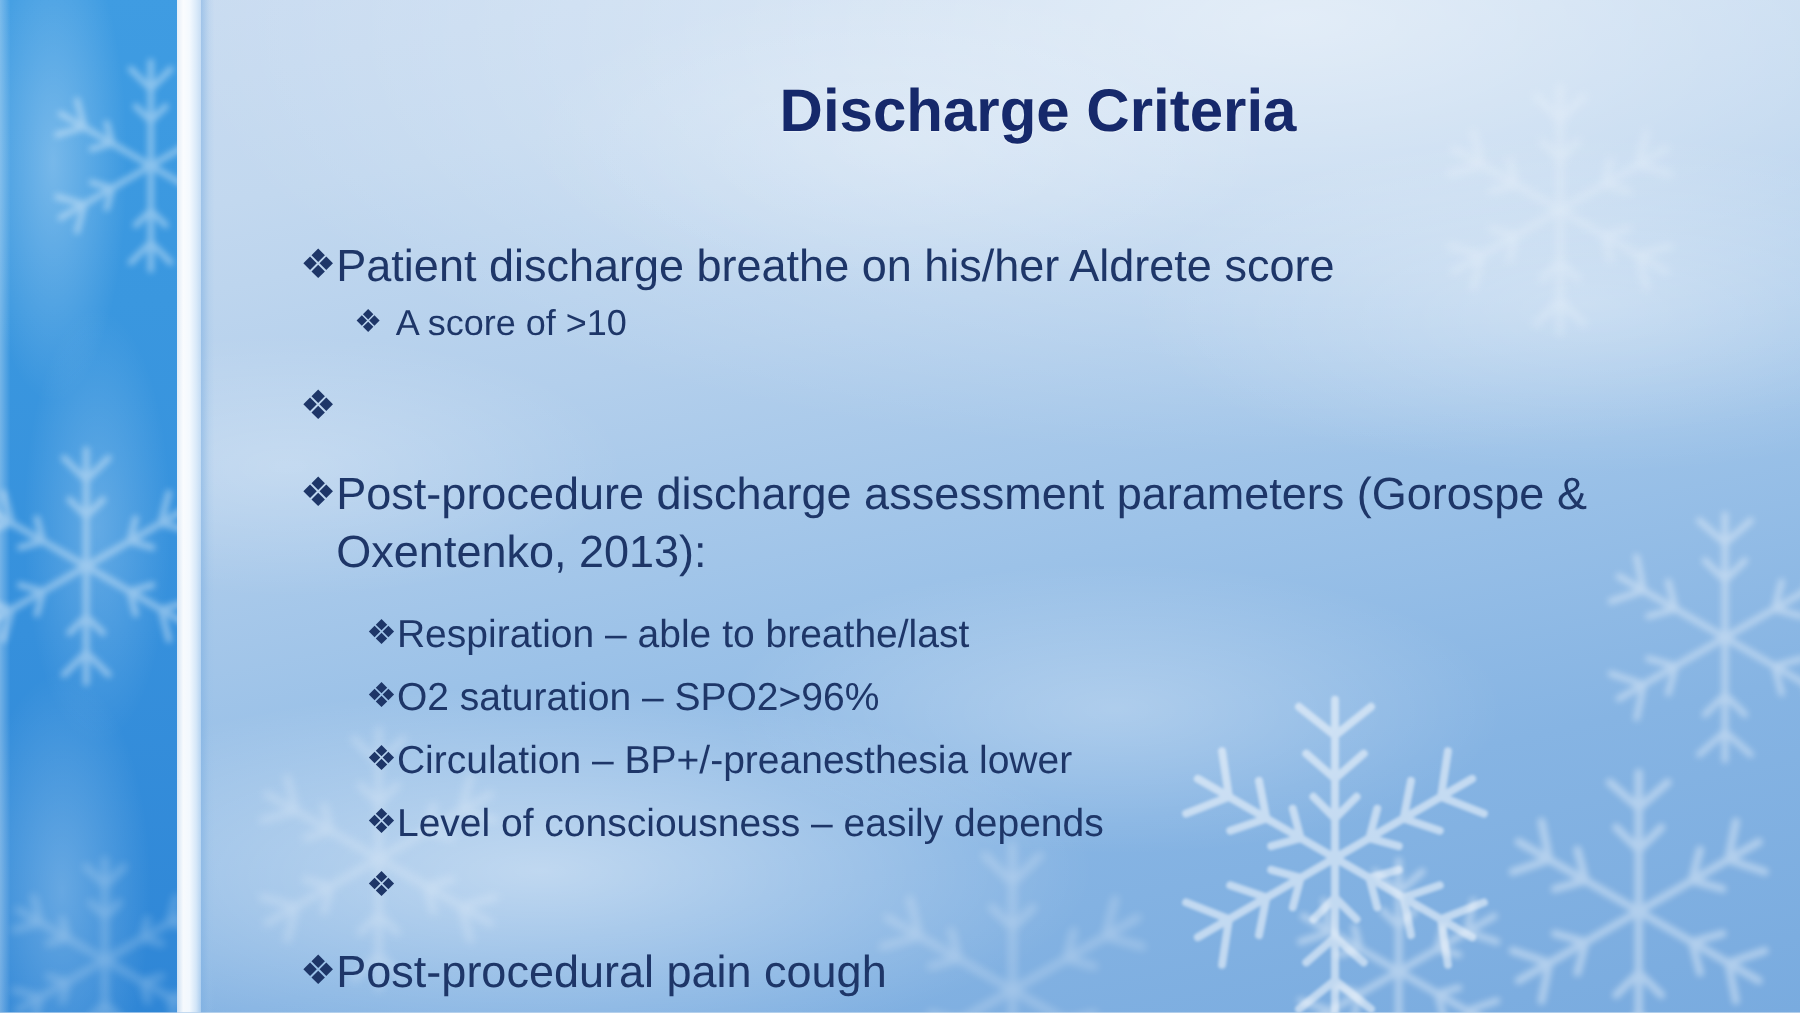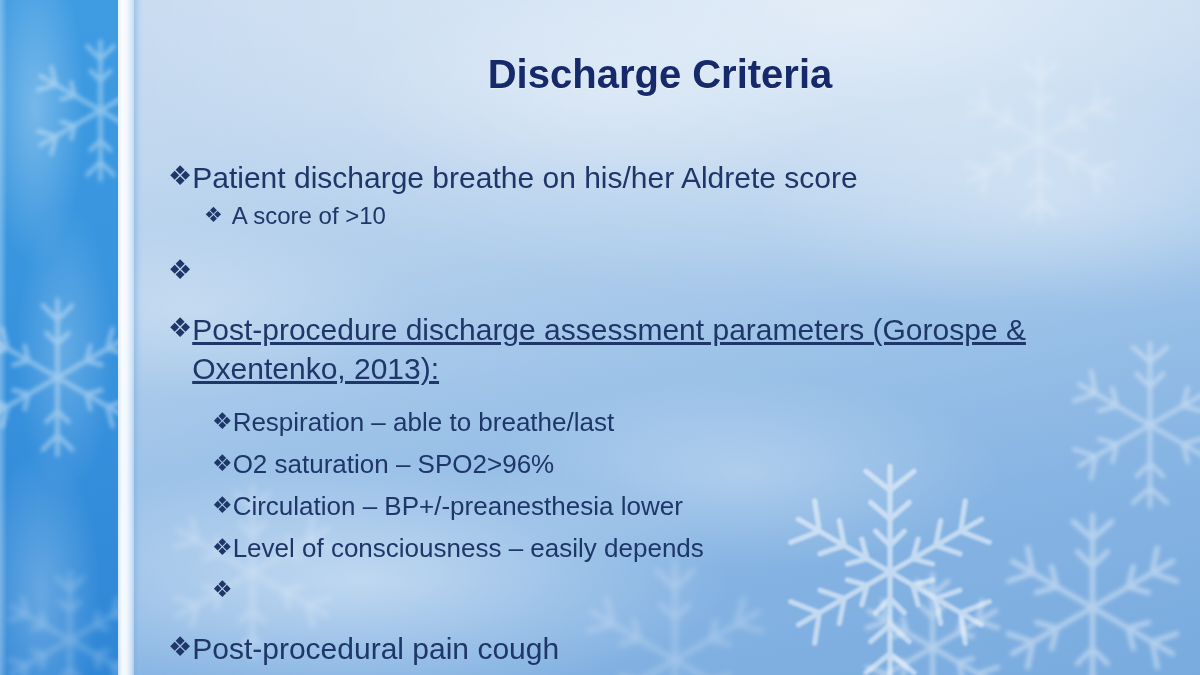--- a/index.html
+++ b/index.html
@@ -64,21 +64,21 @@
       rgba(245,250,255,.97) 52%,
       rgba(222,237,251,.85) 80%,
       rgba(198,223,247,.55) 100%);
   }
   .divider-shadow{
     position:absolute;left:134px;top:0;width:9px;height:675px;
     background:linear-gradient(90deg,rgba(126,176,226,.55) 0%, rgba(150,192,232,.18) 60%, rgba(255,255,255,0) 100%);
   }
 
   
-  .content{position:absolute;inset:0;}
+  .content{position:absolute;inset:0;margin-left:32px;}
 
   .title{
     position:absolute;left:140px;top:52px;width:1040px;
     text-align:center;
     font-size:40px;font-weight:bold;
     color:#16296b;
     letter-spacing:0px;
     text-shadow:0 1px 1px rgba(255,255,255,.45);
   }
 
@@ -90,21 +90,21 @@
   .lvl1{
     display:flex;align-items:flex-start;
     font-size:30px;line-height:1.30;
     margin:0 0 4px 0;
     white-space:nowrap;
   }
   .lvl1 .bullet{flex:0 0 auto;font-size:27px;line-height:1.36;}
   .lvl1 .txt{flex:0 1 auto;white-space:normal;}
 
   .lvl1-wrap{white-space:normal;}
-  .lvl1-wrap .txt{max-width:845px;text-decoration:underline;}
+  .lvl1-wrap .txt{max-width:845px;}
 
   .lvl2a{
     display:flex;align-items:flex-start;
     font-size:24px;line-height:1.28;
     margin:2px 0 6px 36px;
   }
   .lvl2a .bullet{flex:0 0 auto;font-size:21px;padding-right:9px;line-height:1.38;}
 
   .lvl2{
     display:flex;align-items:flex-start;

